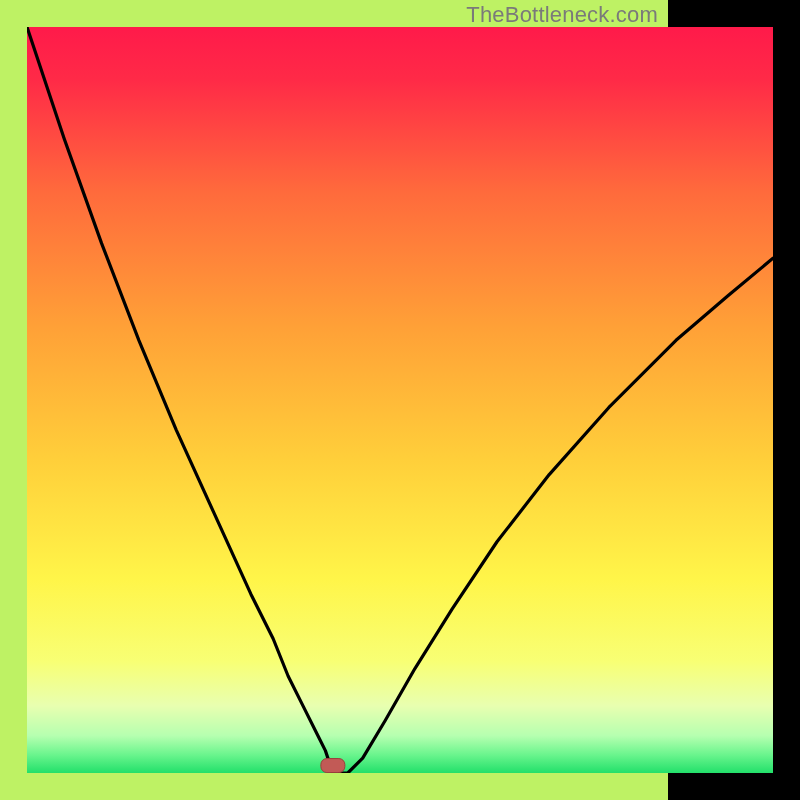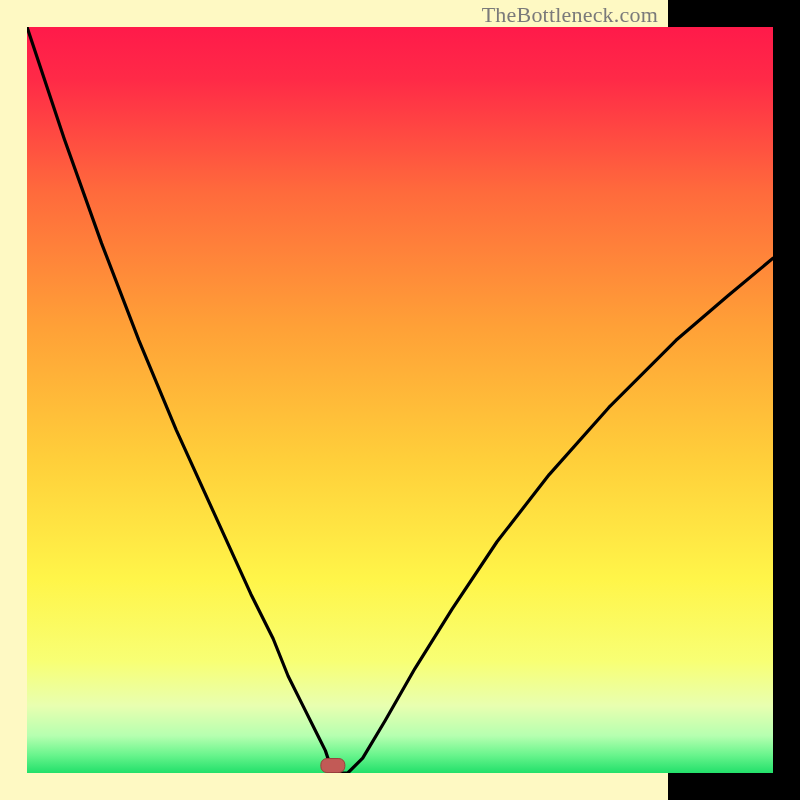--- a/index.html
+++ b/index.html
@@ -8,22 +8,21 @@
     width: 800px;
     height: 800px;
     background: #000;
     overflow: hidden;
     font-family: Arial, Helvetica, sans-serif;
   }
   .outer {
     position: relative;
     width: 668px;
     height: 800px;
-    background: #fef9c3;
-    font-family: Liberation Serif, serif;
+    background: #bef264;
   }
   .watermark {
     position: absolute;
     top: 2px;
     right: 10px;
     color: #7a7a7a;
     font-size: 22px;
     font-weight: 500;
     letter-spacing: 0.2px;
     z-index: 3;

